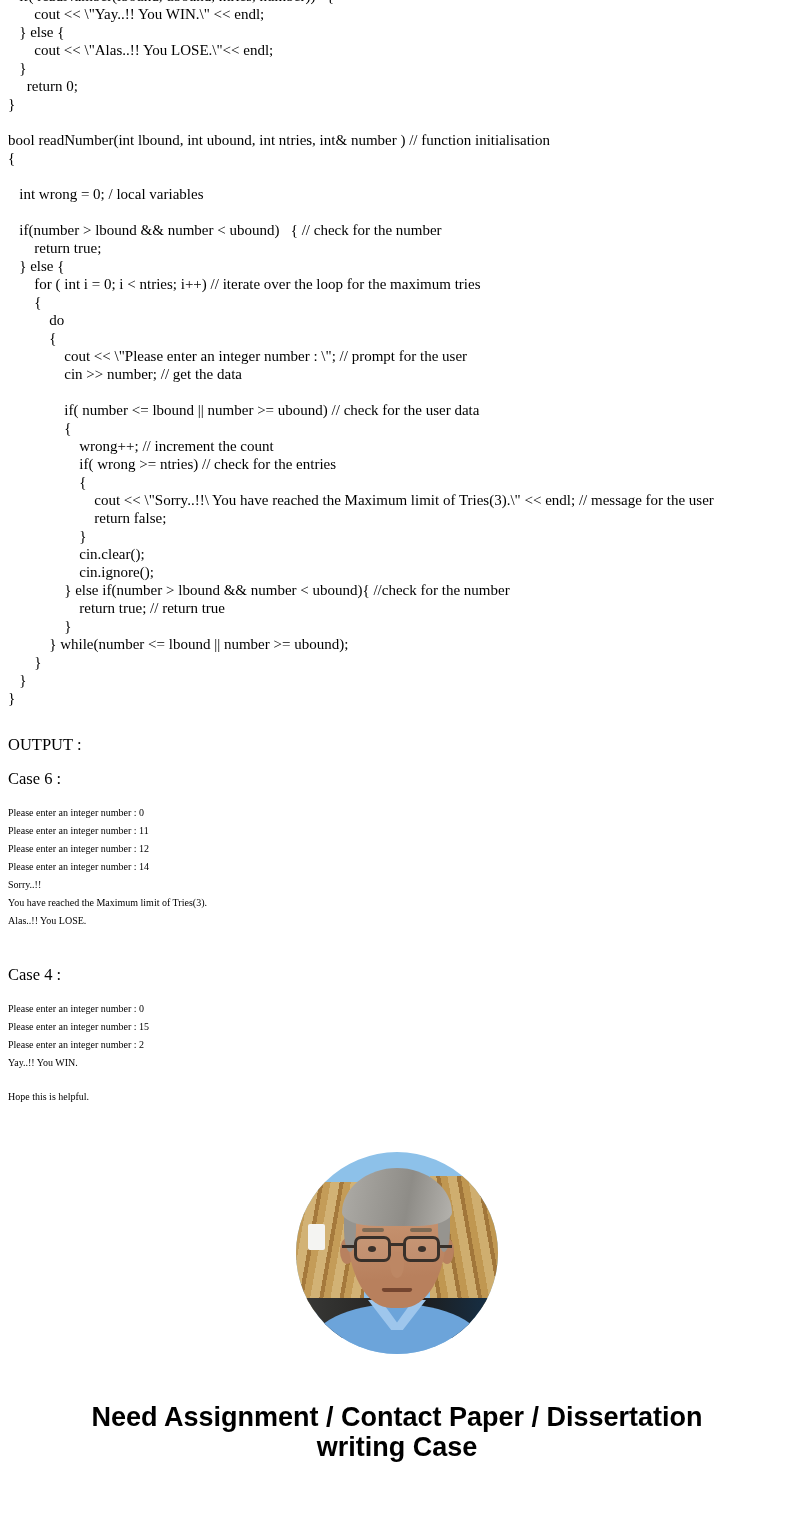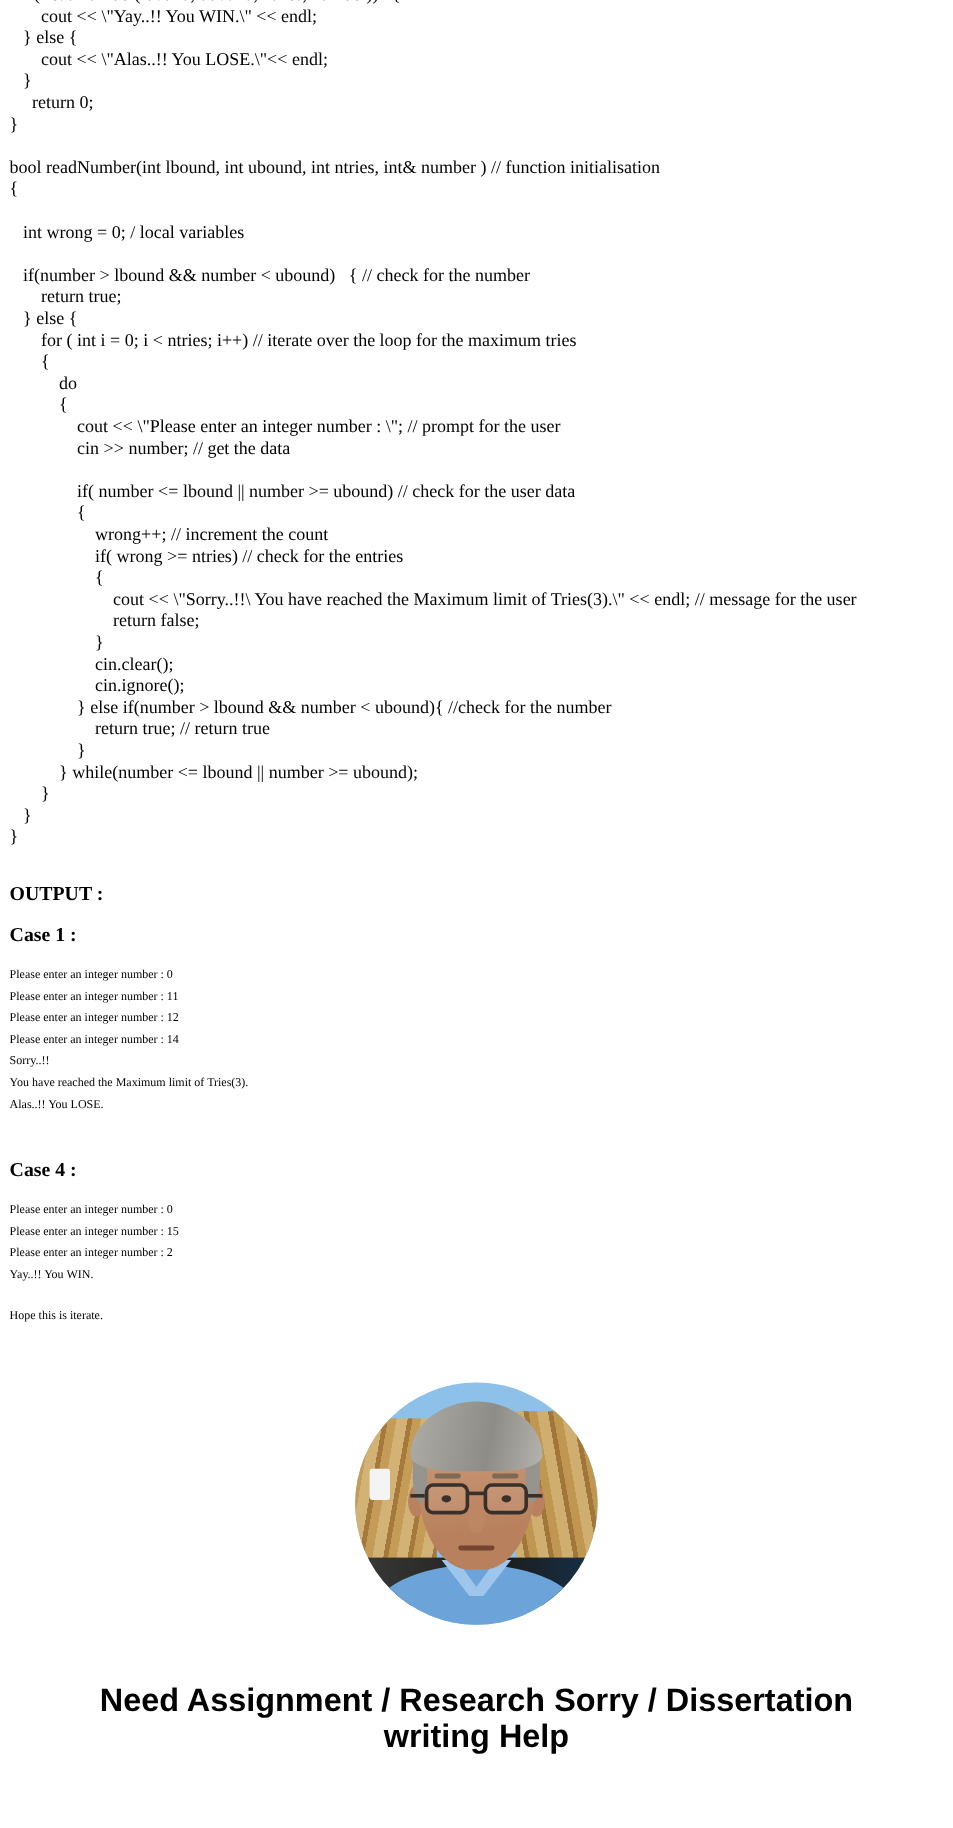--- a/index.html
+++ b/index.html
@@ -11,21 +11,21 @@
   }
   .code {
     position:absolute; left:8px;
     font-family:"Liberation Serif", serif;
     font-size:15px; line-height:18px; white-space:pre;
   }
   .code-clip { top:-13px; }
   .code-main { top:5px; }
   .heading {
     position:absolute; left:8px;
-    font-weight:bold; font-size:16.5px; line-height:18px;
+    font-weight:normal; font-size:16.5px; line-height:18px;
   }
   .para {
     position:absolute; left:8px;
     font-size:10px; line-height:18px; white-space:pre;
   }
   
   .avatar {
     position:absolute; left:296px; top:1152px; width:202px; height:202px;
     border-radius:50%; overflow:hidden; background:#8dc1e9;
   }
@@ -121,38 +121,38 @@
                } else if(number &gt; lbound &amp;&amp; number &lt; ubound){ //check for the number
                    return true; // return true
                }
            } while(number &lt;= lbound || number &gt;= ubound);
        }
    }
 }</pre>
 
   <div class="heading" style="top:736px">OUTPUT :</div>
 
-  <div class="heading" style="top:770px">Case 1 :</div>
+  <div class="heading" style="top:770px">Case 6 :</div>
 
   <div class="para" style="top:804px">Please enter an integer number : 0
 Please enter an integer number : 11
 Please enter an integer number : 12
 Please enter an integer number : 14
 Sorry..!!
 You have reached the Maximum limit of Tries(3).
 Alas..!! You LOSE.</div>
 
   <div class="heading" style="top:966px">Case 4 :</div>
 
   <div class="para" style="top:1000px">Please enter an integer number : 0
 Please enter an integer number : 15
 Please enter an integer number : 2
 Yay..!! You WIN.</div>
 
-  <div class="para" style="top:1088px">Hope this is iterate.</div>
+  <div class="para" style="top:1088px">Hope this is helpful.</div>
 
   <div class="avatar">
     <div class="curtain-left"></div>
     <div class="curtain-right"></div>
     <div class="switch-plate"></div>
     <div class="dark-band"></div>
     <div class="neck"></div>
     <div class="shirt"></div>
     <div class="collar"></div>
     <div class="ear ear-left"></div>
@@ -170,17 +170,17 @@
       <div class="lens lens-right"></div>
       <div class="bridge"></div>
       <div class="temple temple-left"></div>
       <div class="temple temple-right"></div>
     </div>
     <div class="nose"></div>
     <div class="mouth"></div>
   </div>
 
   <div class="footer">
-    <div>Need Assignment / Research Sorry / Dissertation</div>
-    <div>writing Help</div>
+    <div>Need Assignment / Contact Paper / Dissertation</div>
+    <div>writing Case</div>
   </div>
 
 </div>
 
 </body></html>

